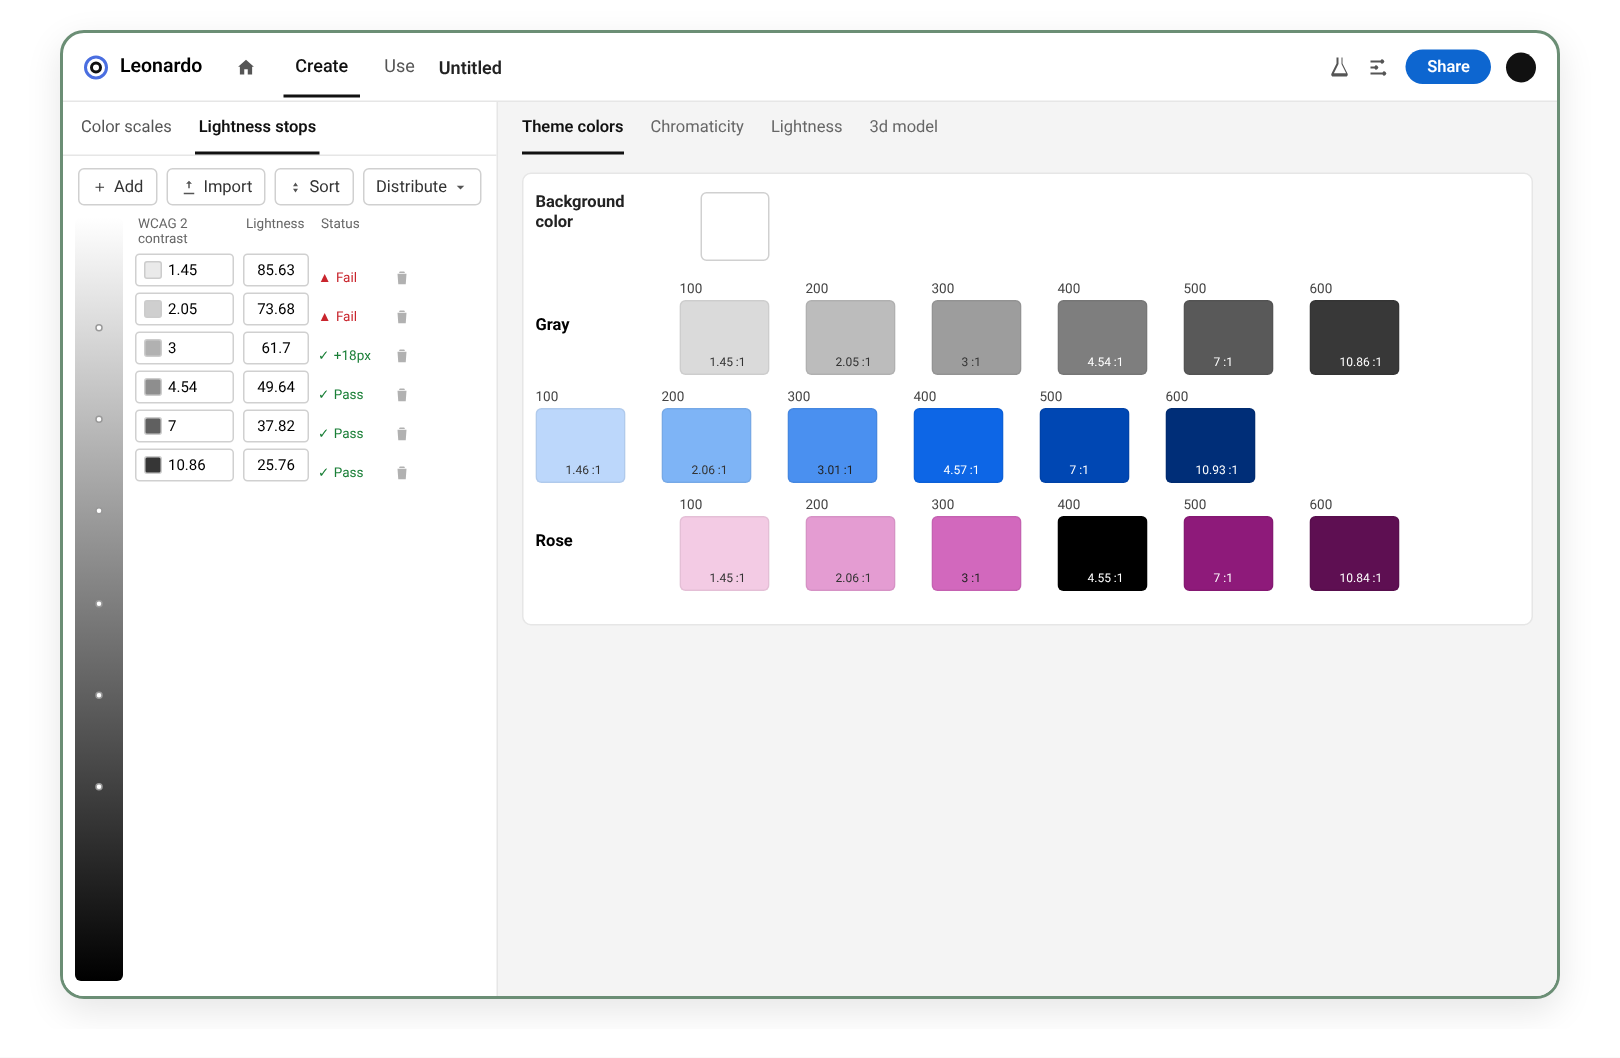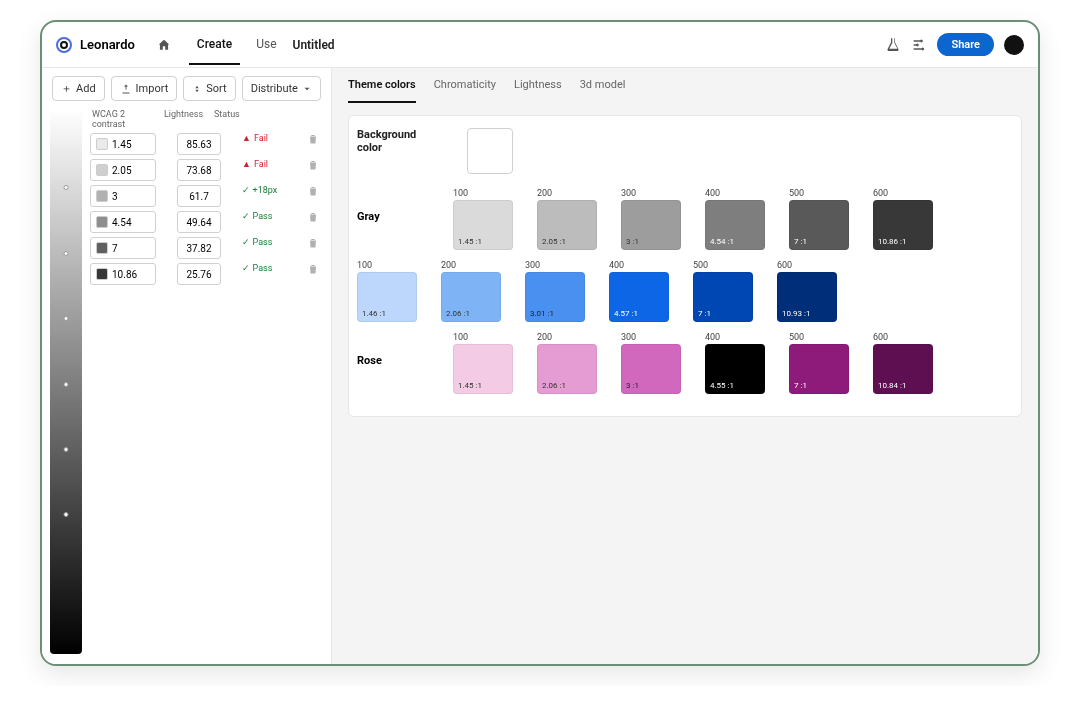--- a/index.html
+++ b/index.html
@@ -25,21 +25,21 @@
   .toolbar{display:flex;gap:6px;padding:8px 6px 8px 10px}
   .btn{display:flex;align-items:center;gap:4px;border:1px solid #d0d0d0;background:#fff;border-radius:4px;padding:4px 8px;font-size:11px;cursor:pointer;color:#333}
   .sidebody{flex:1;display:flex;gap:8px;padding:0 6px 10px 8px;overflow:hidden}
   .gradient{width:32px;border-radius:4px;background:linear-gradient(to bottom,#fff 0%,#000 100%);position:relative}
   .gdot{position:absolute;left:50%;transform:translateX(-50%);width:5px;height:5px;border-radius:50%;background:#fff;border:1px solid #999}
   .table{flex:1}
   .thead{display:flex;font-size:9px;color:#666;gap:6px;padding:0 2px 4px}
   .thead span:nth-child(1){width:66px}
   .thead span:nth-child(2){width:44px}
   .thead span:nth-child(3){width:40px}
-  .trow{display:flex;gap:21px;align-items:flex-start;margin-bottom:4px}
+  .trow{display:flex;gap:6px;align-items:flex-end;margin-bottom:4px}
   .cell-contrast{width:66px;height:22px;border:1px solid #d0d0d0;border-radius:3px;display:flex;align-items:center;gap:4px;padding:0 5px;font-size:10px}
   .sw{width:12px;height:12px;border-radius:2px;border:1px solid #ccc}
   .cell-light{width:44px;height:22px;border:1px solid #d0d0d0;border-radius:3px;font-size:10px;display:flex;align-items:center;justify-content:center}
   .cell-status{width:44px;font-size:9px;display:flex;align-items:center;gap:3px}
   .cell-status.fail{color:#c9252d}
   .cell-status.pass{color:#1a7f37}
   .warn{color:#c9252d}
   .check{color:#1a7f37}
   .trash{width:12px;height:12px;cursor:pointer;opacity:.5}
   .main{flex:1;background:#f4f4f4;display:flex;flex-direction:column;overflow:auto}
@@ -49,21 +49,21 @@
   .panel{margin:12px 16px;background:#fff;border:1px solid #e6e6e6;border-radius:6px;padding:12px 8px}
   .row1{display:flex;align-items:flex-start;gap:30px;margin-bottom:14px}
   .bg-label{font-size:11px;font-weight:700;color:#222;width:80px}
   .bg-sw{width:46px;height:46px;border:1px solid #d0d0d0;border-radius:4px;background:#fff}
   .color-row{display:flex;align-items:flex-start;margin-bottom:10px}
   .row-label{font-size:11px;font-weight:700;width:96px;padding-top:22px}
   .swatches{display:flex;gap:24px}
   .sw-col{width:60px}
   .sw-head{font-size:9px;color:#444;margin-bottom:2px}
   .sw-box{width:60px;height:50px;border-radius:4px;position:relative;border:1px solid rgba(0,0,0,.06)}
-  .sw-ratio{position:absolute;bottom:3px;left:4px;font-size:8px}
+  .sw-ratio{position:absolute;bottom:3px;left:19px;font-size:8px}
   svg{display:block}
 </style>
 </head>
 <body>
 
 <div class="window">
   <div class="topbar">
     <div class="logo"></div>
     <div class="brand">Leonardo</div>
     <svg class="home-icon" viewBox="0 0 24 24">
@@ -79,20 +79,24 @@
       <svg class="tool-ico" viewBox="0 0 24 24">
           <path fill="#555" d="M4 7h10a2 2 0 1 0 0-2H4zM4 13h4a2 2 0 1 0 0-2H4zm0 6h12a2 2 0 1 0 0-2H4z"></path>
         </svg>
       <button class="share-btn">Share</button>
       <div class="gh"></div>
     </div>
   </div>
 
   <div class="body">
     <div class="side">
+      <div class="sidetabs">
+        <div class="sidetab">Color scales</div>
+        <div class="sidetab active">Lightness stops</div>
+      </div>
       <div class="toolbar">
         <button class="btn">
             <span>＋</span>
             <span>Add</span>
           </button>
         <button class="btn">
             <svg width="12" height="12" viewBox="0 0 24 24">
               <path fill="#555" d="M12 3l4 4h-3v6h-2V7H8zM5 19h14v2H5z"></path>
             </svg>
             <span>Import</span>

